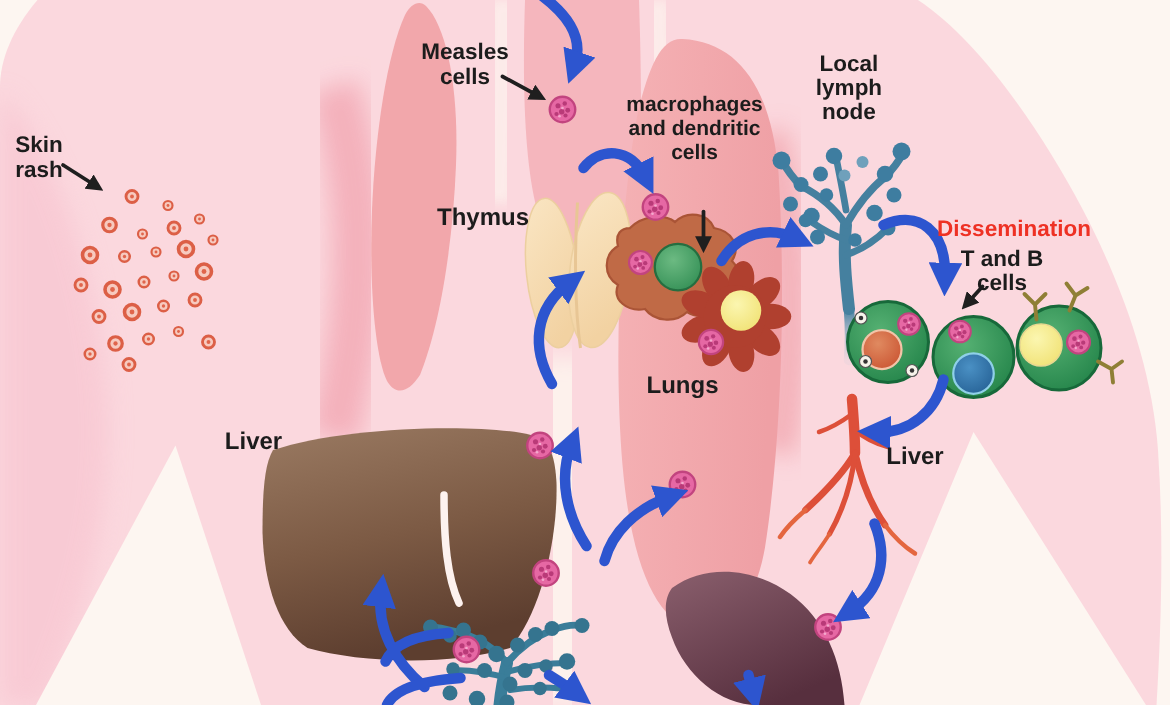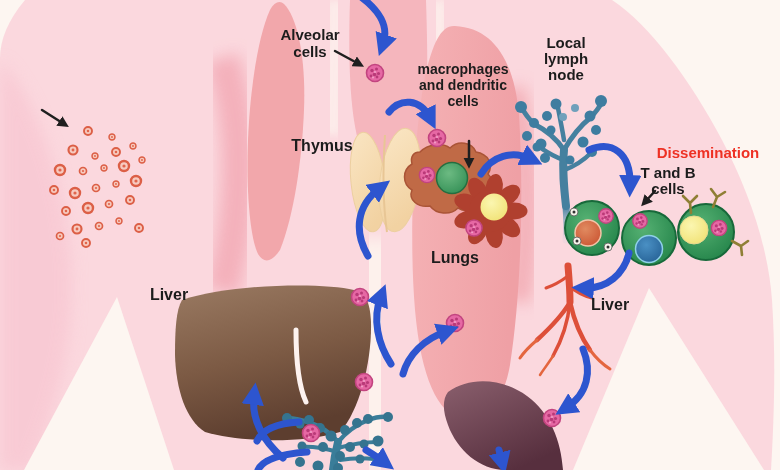--- a/index.html
+++ b/index.html
@@ -305,43 +305,47 @@
   </g>
 
   <g stroke="#1f1f1f" stroke-width="2.5" fill="none" stroke-linecap="round">
     <path d="M42,110 L64,124" marker-end="url(#ahBlack)"></path>
     <path d="M335,51 L359,64" marker-end="url(#ahBlack)"></path>
     <path d="M469,141 L469,163" marker-end="url(#ahBlack)"></path>
     <path d="M655,191 L645,202" marker-end="url(#ahBlack)"></path>
   </g>
 </svg>
 
+<div class="lbl" style="left:2px;top:88px;width:48px;">
+  <span>Skin</span>
+  <span>rash</span>
+</div>
 
 <div class="lbl" style="left:272px;top:26px;width:76px;">
-  <span>Alveolar</span>
+  <span>Measles</span>
   <span>cells</span>
 </div>
 
 <div class="lbl f16" style="left:284px;top:137px;width:76px;">
   <span>Thymus</span>
 </div>
 
 <div class="lbl f14" style="left:412px;top:61px;width:102px;line-height:16px;">
   <span>macrophages</span>
   <span>and dendritic</span>
   <span>cells</span>
 </div>
 
 <div class="lbl" style="left:534px;top:35px;width:64px;line-height:16px;">
   <span>Local</span>
   <span>lymph</span>
   <span>node</span>
 </div>
 
-<div class="lbl red" style="left:618px;top:144px;width:116px;margin-left:32px;">
+<div class="lbl red" style="left:618px;top:144px;width:116px;">
   <span>Dissemination</span>
 </div>
 
 <div class="lbl" style="left:634px;top:165px;width:68px;line-height:16px;">
   <span>T and B</span>
   <span>cells</span>
 </div>
 
 <div class="lbl f16" style="left:418px;top:249px;width:74px;">
   <span>Lungs</span>

